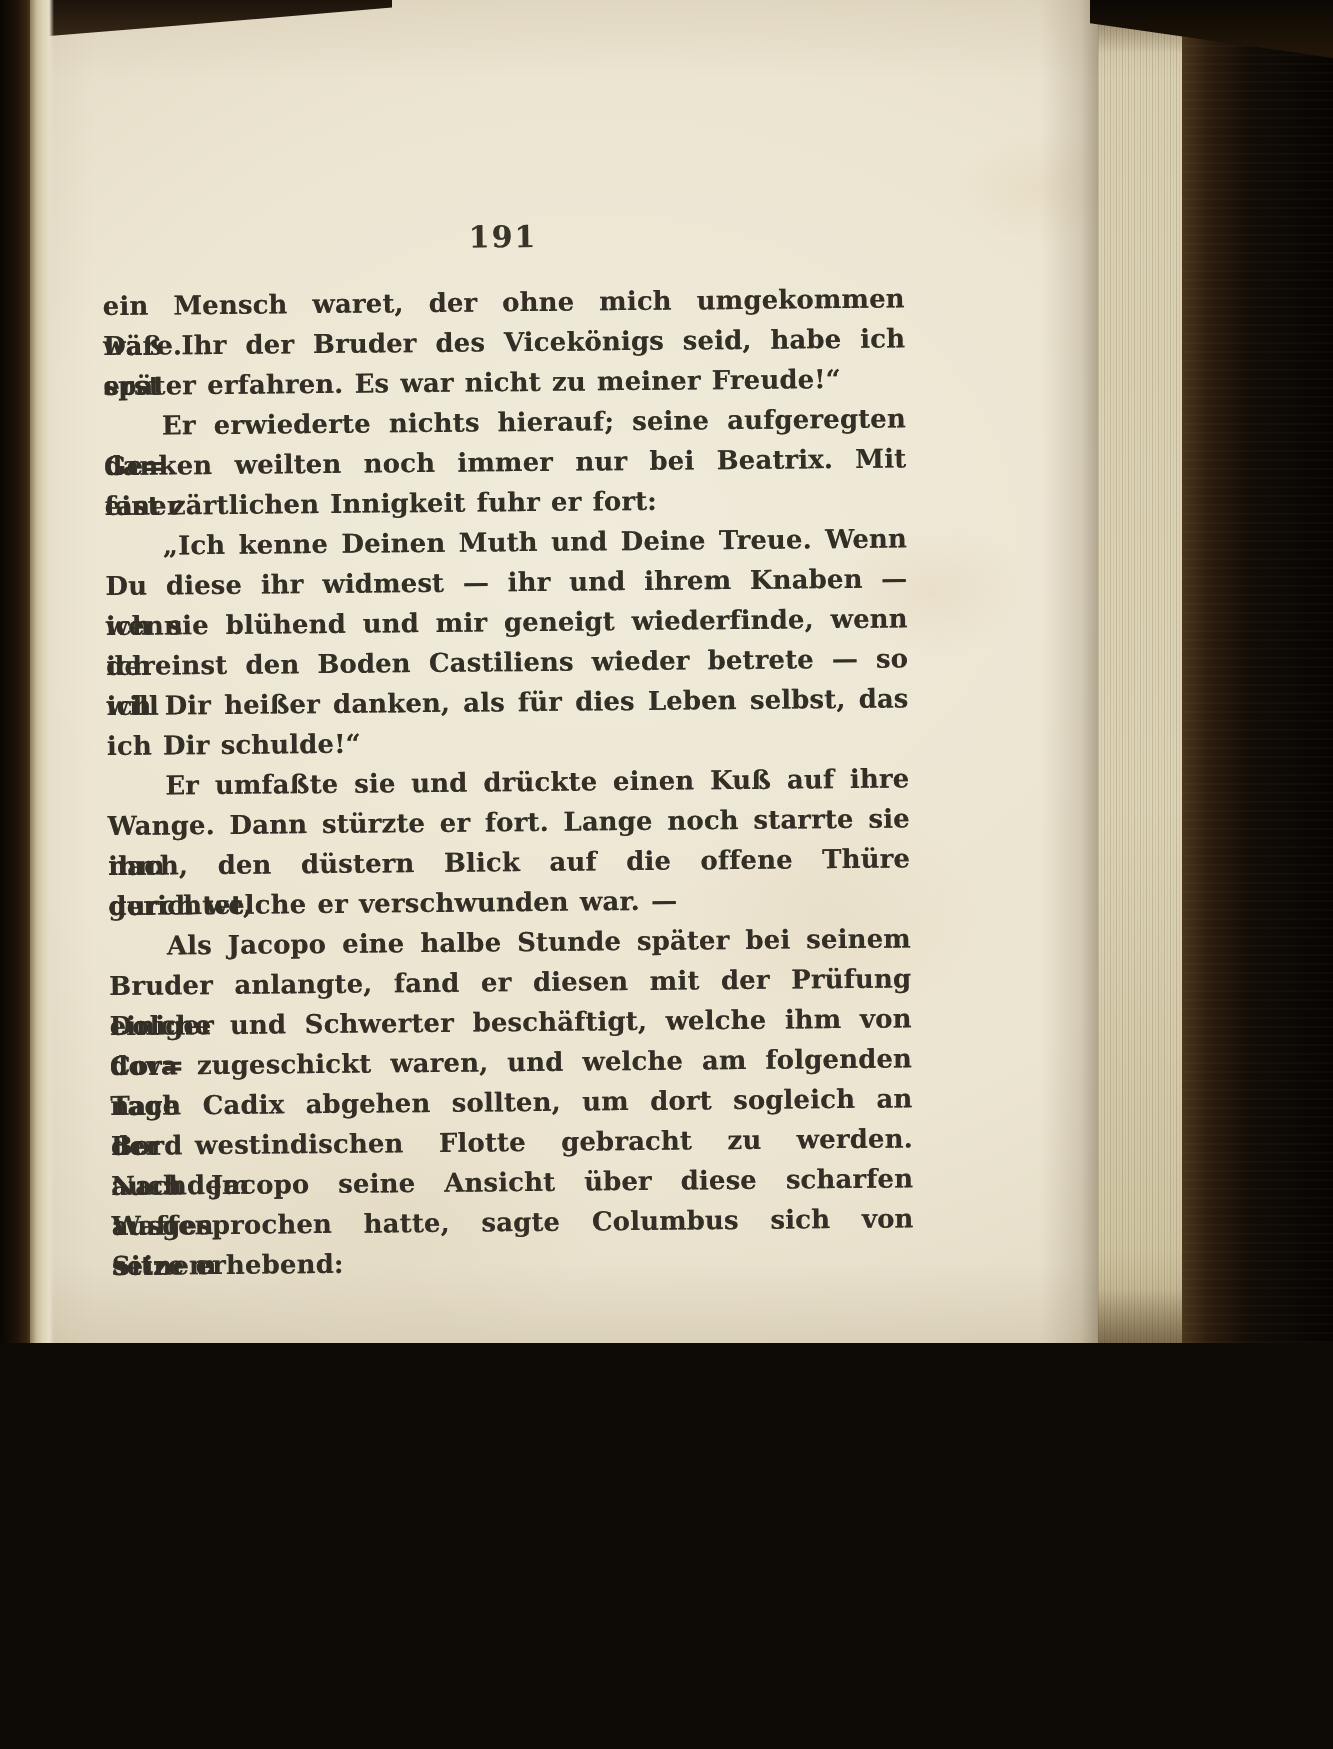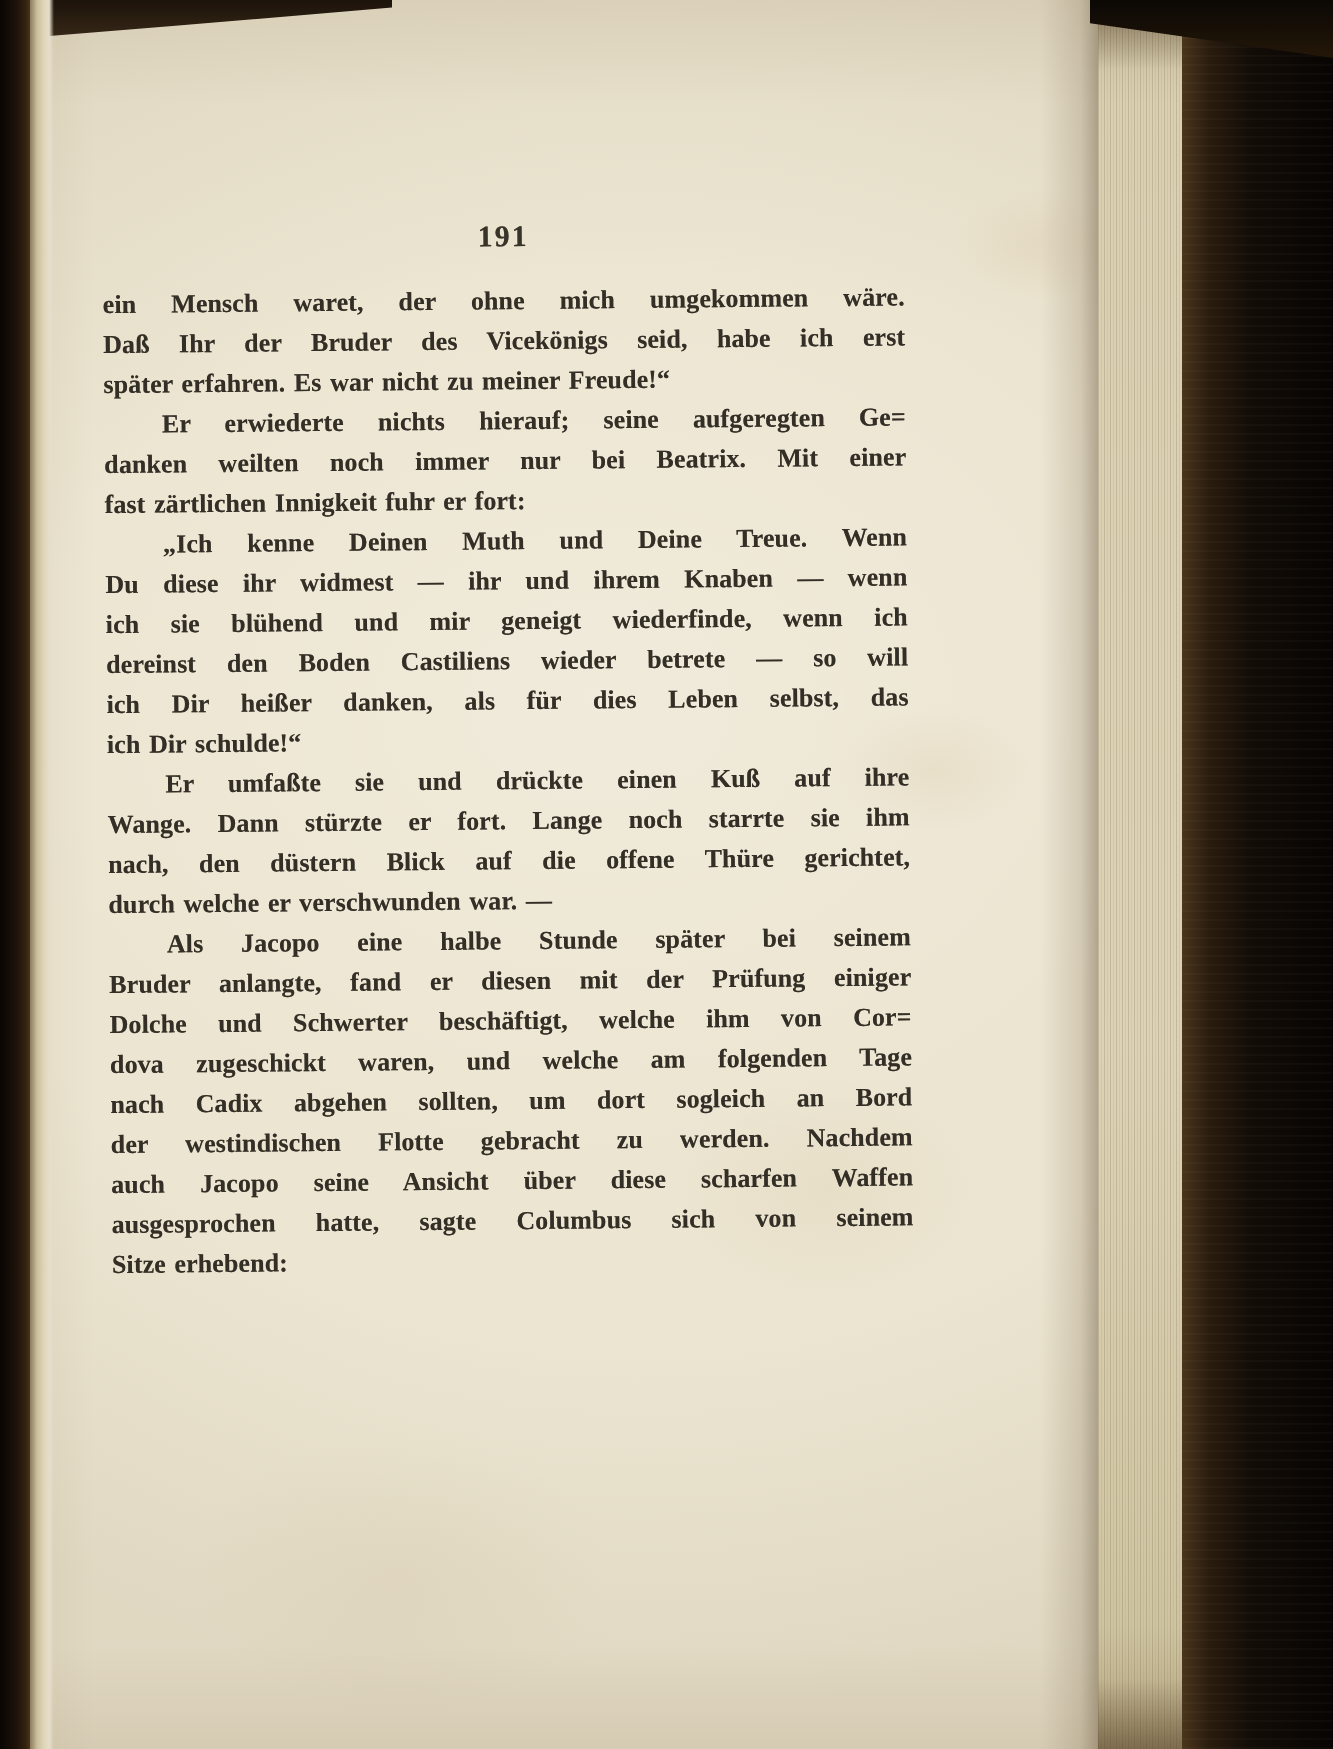--- a/index.html
+++ b/index.html
@@ -5,24 +5,23 @@
 <style>
   * { margin:0; padding:0; box-sizing:border-box; }
   html,body { width:1333px; height:1749px; }
   body {
     background:#0e0a06;
     font-family:"DejaVu Serif","Liberation Serif",serif;
     overflow:hidden;
   }
   .scan {
     position:relative;
-    width:1333px; height:1749px;
+    width:1333px; height:1343px;
     background:var(--paper,#ece5d1);
     overflow:hidden;
-    font-family:Liberation Serif, serif;
   }
   
   .paper {
     position:absolute; inset:0;
     background:
       radial-gradient(900px 700px at 45% 40%, rgba(255,255,255,0.22), rgba(255,255,255,0) 70%),
       linear-gradient(90deg, rgba(140,115,75,0.12), rgba(0,0,0,0) 7%, rgba(0,0,0,0) 88%, rgba(140,115,75,0.18)),
       linear-gradient(0deg, rgba(140,115,75,0.12), rgba(0,0,0,0) 6%, rgba(0,0,0,0) 94%, rgba(140,115,75,0.10)),
       var(--paper,#ece5d1);
   }

